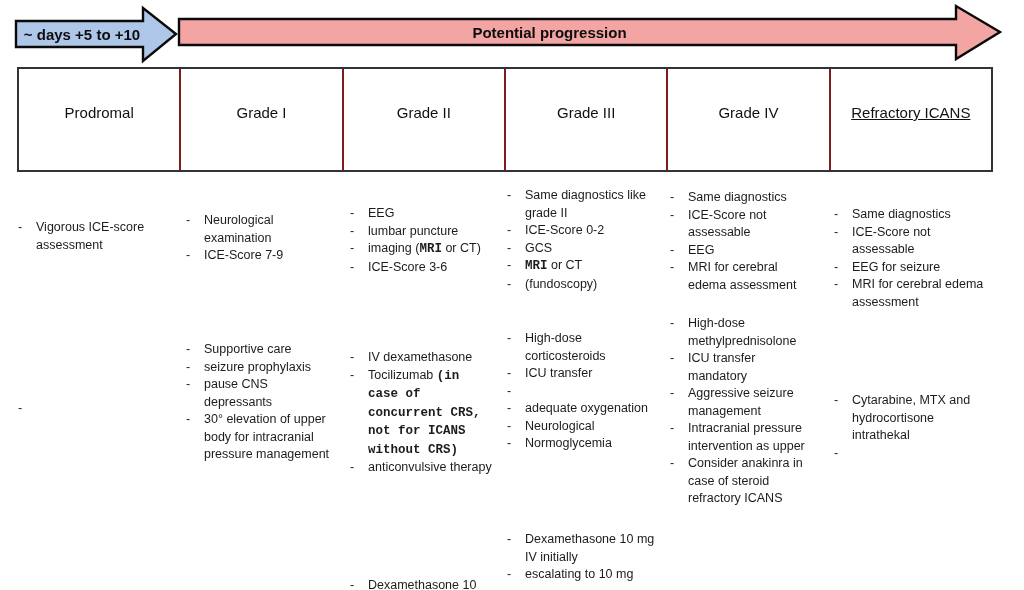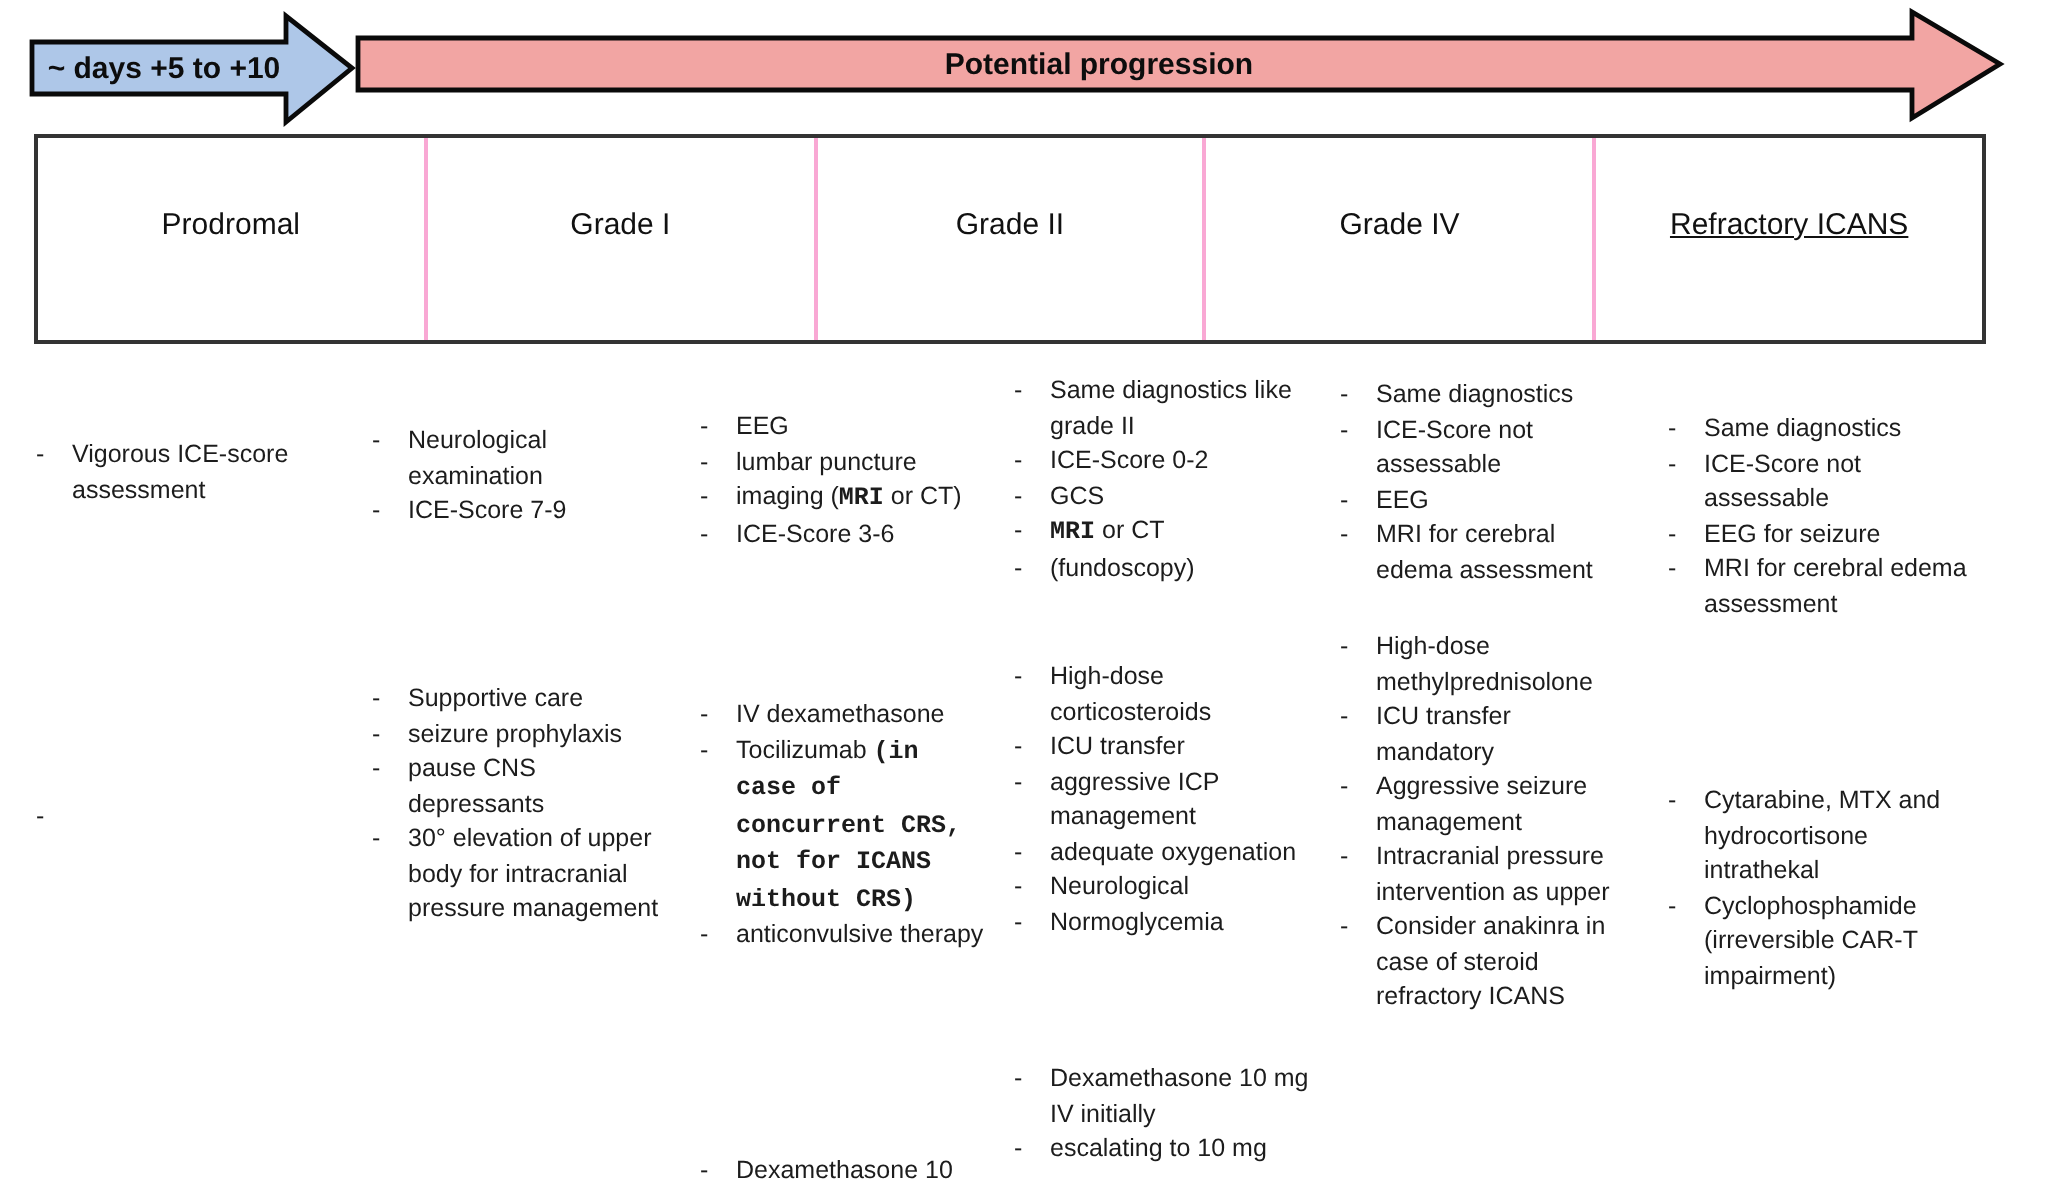--- a/index.html
+++ b/index.html
@@ -15,21 +15,21 @@
   }
   .label-phase { left:22px; top:20px; width:120px; height:28px; }
   .label-prog  { left:161px; top:18px; width:777px; height:28px; }
 
   .grade-header {
     position:absolute; left:17px; top:67px; width:976px; height:105px;
     display:flex; border:2px solid #333333; background:#ffffff;
   }
   .grade-header .cell {
     flex:1; display:flex; align-items:center; justify-content:center;
-    font-size:15px; color:#111111; border-right:2px solid #f9a8d4;
+    font-size:15px; color:#111111; border-right:2px solid #7f1d1d;
     text-align:center; padding-bottom:14px;
   }
   .grade-header .cell:last-child { border-right:none;text-decoration:underline; }
 
   .col { position:absolute; top:0; height:590px; }
   .group { position:absolute; left:0; right:0; }
   .bullet { display:flex; font-size:12.5px; line-height:17.5px; color:#1c1c1c; }
   .bullet .dash { flex:0 0 22px; width:22px; padding-left:4px; }
   .bullet .txt { flex:1; }
   .b { font-weight:bold;font-family:Liberation Mono, monospace; }
@@ -44,20 +44,21 @@
     <polygon points="179,19 956,19 956,6 1000,32 956,59 956,45 179,45" stroke="#0a0a0a" stroke-width="2.4" stroke-linejoin="miter" fill="#f2a5a3"></polygon>
   </svg>
 
   <div class="arrow-label label-phase">~ days +5 to +10</div>
   <div class="arrow-label label-prog">Potential progression</div>
 
   <div class="grade-header">
     <div class="cell">Prodromal</div>
     <div class="cell">Grade I</div>
     <div class="cell">Grade II</div>
+    <div class="cell">Grade III</div>
     <div class="cell">Grade IV</div>
     <div class="cell">Refractory ICANS</div>
   </div>
 
   <div class="col" style="left:14px;width:150px">
     <div class="group" style="top:219px">
         <div class="bullet">
           <span class="dash">-</span>
           <span class="txt"><span>Vigorous ICE-score assessment</span></span>
         </div>
@@ -169,21 +170,20 @@
         <div class="bullet">
           <span class="dash">-</span>
           <span class="txt"><span>High-dose corticosteroids</span></span>
         </div>
         <div class="bullet">
           <span class="dash">-</span>
           <span class="txt"><span>ICU transfer</span></span>
         </div>
         <div class="bullet">
           <span class="dash">-</span>
-          <span class="txt"><span>aggressive ICP management</span></span>
         </div>
         <div class="bullet">
           <span class="dash">-</span>
           <span class="txt"><span>adequate oxygenation</span></span>
         </div>
         <div class="bullet">
           <span class="dash">-</span>
           <span class="txt"><span>Neurological</span></span>
         </div>
         <div class="bullet">
@@ -265,18 +265,17 @@
           <span class="txt"><span>MRI for cerebral edema assessment</span></span>
         </div>
       </div>
     <div class="group" style="top:392px">
         <div class="bullet">
           <span class="dash">-</span>
           <span class="txt"><span>Cytarabine, MTX and hydrocortisone intrathekal</span></span>
         </div>
         <div class="bullet">
           <span class="dash">-</span>
-          <span class="txt"><span>Cyclophosphamide (irreversible CAR-T impairment)</span></span>
         </div>
       </div>
   </div>
 
 </div>
 
 </body></html>

